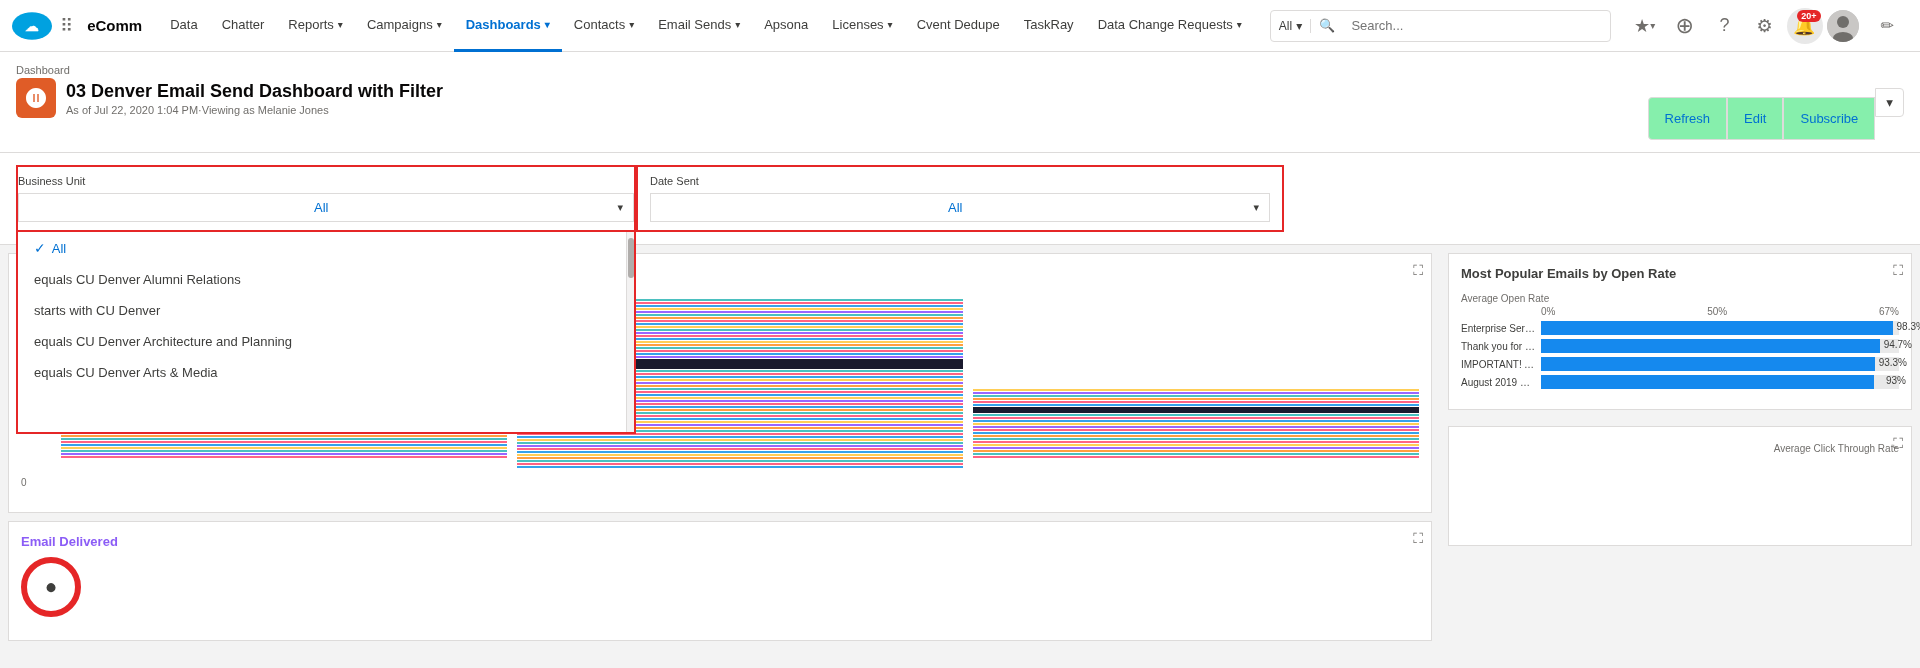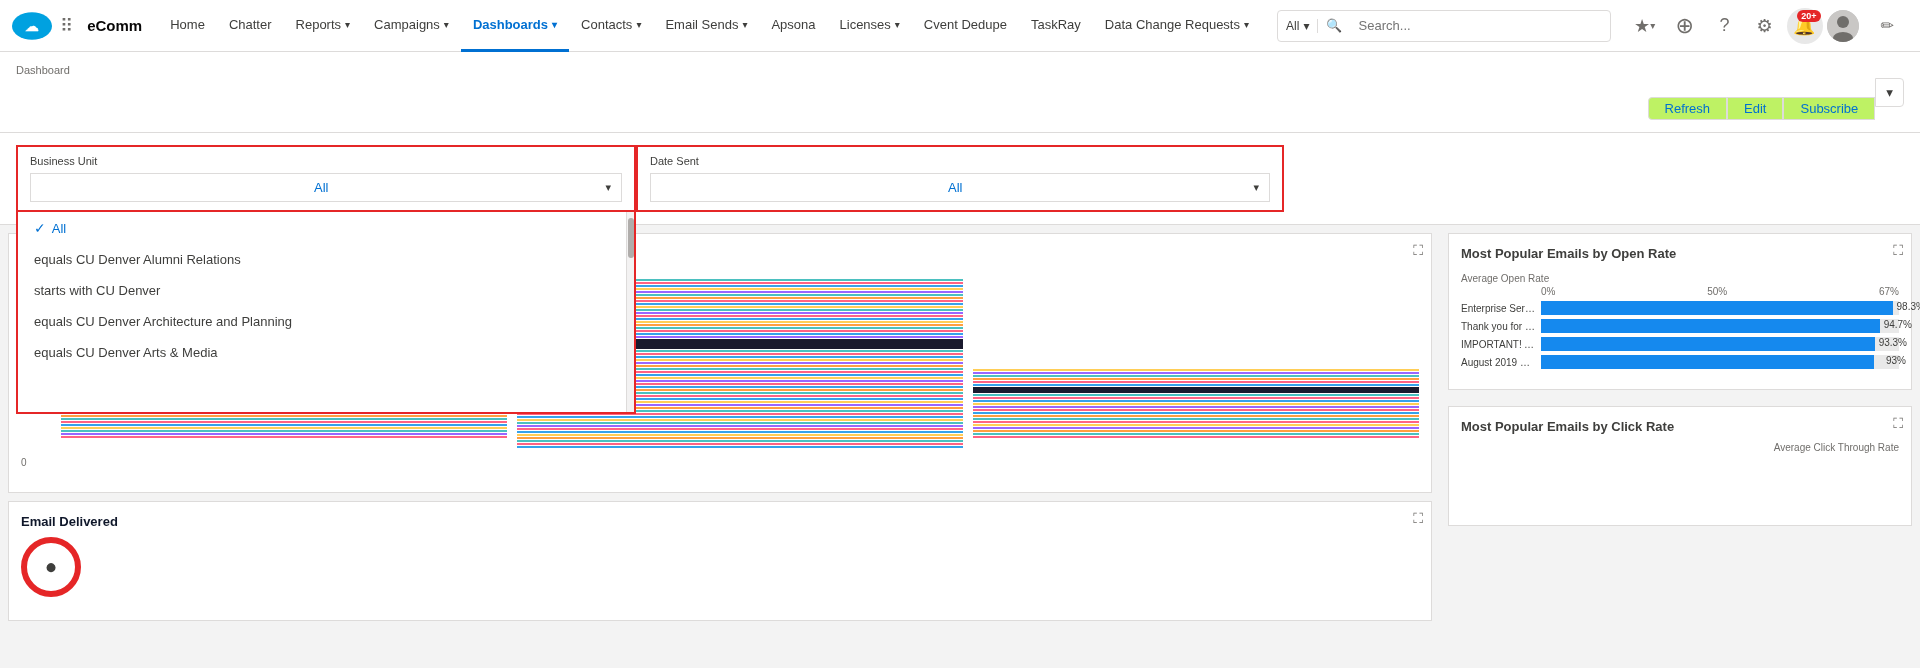--- a/index.html
+++ b/index.html
@@ -132,21 +132,21 @@
     .dashboard-title {
       font-size: 18px; font-weight: 700; color: #080707;
     }
     .dashboard-subtitle {
       font-size: 11px; color: #706e6b; margin-top: 2px;
     }
     .dashboard-actions {
       display: flex; align-items: center; gap: 0;
     }
     .action-btn {
-      padding: 3px 16px; border: 1px solid #dddbda; background: #bef264;
+      padding: 13px 16px; border: 1px solid #dddbda; background: #86efac;
       color: #0070d2; font-size: 13px; cursor: pointer;
       display: flex; align-items: center; gap: 4px; margin-top: 33px;
     }
     .action-btn.first { border-radius: 4px 0 0 4px; }
     .action-btn.mid { border-left: none; border-right: none; }
     .action-btn.last { border-radius: 0; border-right: none; }
     .action-btn-caret {
       padding: 6px 10px; border: 1px solid #dddbda; background: #fff;
       color: #3e3e3c; cursor: pointer; border-radius: 0 4px 4px 0;
     }
@@ -274,39 +274,39 @@
     .bottom-panel {
       background: #fff;
       border: 1px solid #dddbda;
       margin: 0 8px 8px 8px;
       padding: 12px;
       min-height: 120px;
       flex: 1;
       position: relative;
     }
     .bottom-panel-title {
-      font-size: 13px; font-weight: 600; color: #0f172a; margin-bottom: 4px;
+      font-size: 13px; font-weight: 600; color: #8b5cf6; margin-bottom: 4px;
     }
   </style>
 </head>
 <body>
 
 <div class="top-nav">
 
   <svg class="logo" viewBox="0 0 52 36" xmlns="http://www.w3.org/2000/svg">
     <ellipse cx="26" cy="18" rx="26" ry="18" fill="#00a1e0"></ellipse>
     <text x="26" y="24" text-anchor="middle" fill="white" font-size="18" font-weight="bold">☁</text>
   </svg>
 
   <span class="grid-icon">⠿</span>
   <span class="app-name">eComm</span>
 
   <nav style="display:flex; align-items:center; gap:0; height:100%;">
     <div class="nav-item" style="border-bottom:2px solid transparent; height:52px;">
-      <span>Home</span>
+      <span>Data</span>
     </div>
     <div class="nav-item" style="height:52px;">
       <span>Chatter</span>
     </div>
     <div class="nav-item" style="height:52px;">
       <span>Reports</span>
       <span class="caret">▾</span>
     </div>
     <div class="nav-item" style="height:52px;">
       <span>Campaigns</span>
@@ -370,33 +370,45 @@
           <ellipse cx="16" cy="28" rx="10" ry="6" fill="#706e6b"></ellipse>
         </svg>
     </div>
   </div>
   <span class="pencil-btn">✏</span>
 </div>
 
 <div class="dashboard-header">
   <div>
     <div class="dashboard-breadcrumb">Dashboard</div>
+    <div class="dashboard-title-row">
+      <div class="dashboard-icon">
+        <svg width="24" height="24" viewBox="0 0 24 24" fill="none">
+          <circle cx="12" cy="12" r="10" fill="white" opacity="0.3"></circle>
+          <path d="M12 2C6.48 2 2 6.48 2 12s4.48 10 10 10 10-4.48 10-10S17.52 2 12 2zm-1 14H9V8h2v8zm4 0h-2V8h2v8z" fill="white"></path>
+        </svg>
+      </div>
+      <div>
+        <div class="dashboard-title">03 Denver Email Send Dashboard with Filter</div>
+        <div class="dashboard-subtitle">As of Jul 22, 2020 1:04 PM·Viewing as Melanie Jones</div>
+      </div>
+    </div>
   </div>
   <div class="dashboard-actions">
     <button class="action-btn first">Refresh</button>
     <button class="action-btn mid" style="border-left:1px solid #dddbda; border-right:1px solid #dddbda;">Edit</button>
     <button class="action-btn last" style="border-left:none; border:1px solid #dddbda;">Subscribe</button>
     <button class="action-btn-caret">▾</button>
   </div>
 </div>
 
 <div class="filter-row">
 
   <div style="flex:1; position:relative;">
-    <div style="border: 2px solid #e52627; padding: 8px 12px;">
+    <div style="border: 2px solid #e52627; padding: 8px 0;">
       <div class="filter-label">Business Unit</div>
       <div class="filter-select">
         <span class="val">All</span>
         <span class="arrow">▾</span>
       </div>
     </div>
 
     <div style="position:absolute; top:100%; left:0; right:0; background:#fff; border:2px solid #e52627; border-top:none; z-index:300;">
       <div style="display:flex; height:200px;">
         <div style="flex:1; overflow-y:auto;">
@@ -639,19 +651,18 @@
             <div class="bar-fill" style="width:93%;">
               <span class="bar-value">93%</span>
             </div>
           </div>
         </div>
       </div>
 
     </div>
 
     <div class="right-chart-panel" style="min-height:120px;">
-      <div class="chart-panel-title">Most Popular Emails by Click Rate</div>
       <span class="expand-icon">⛶</span>
       <div style="font-size:10px; color:#706e6b; margin-top:4px; text-align:right;">Average Click Through Rate</div>
     </div>
   </div>
 
 </div>
 
 </body></html>

